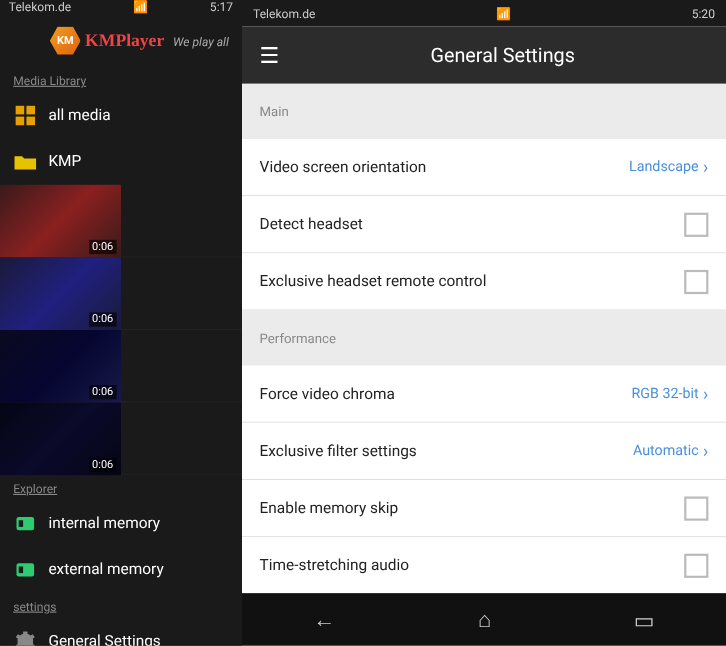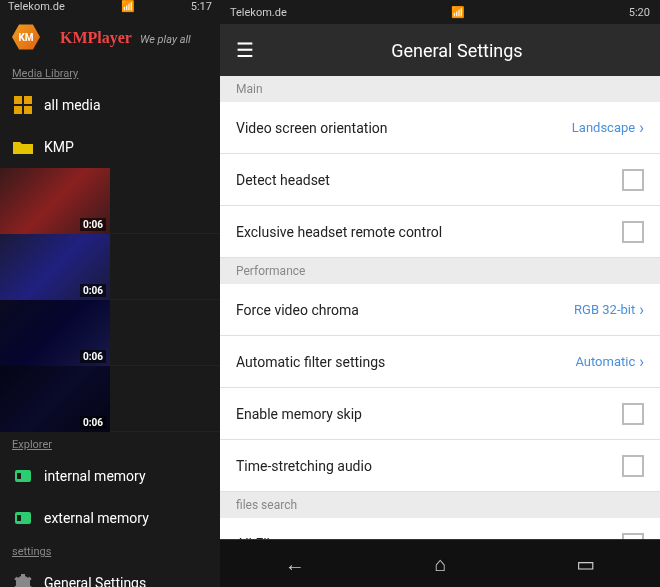--- a/index.html
+++ b/index.html
@@ -31,21 +31,22 @@
       padding: 0 8px;
       font-size: 11px;
       color: #ccc;
       justify-content: space-between;
     }
 
     .header-left {
       display: flex;
       align-items: center;
       padding: 10px 12px;
-      gap: 20px;
+      gap: 4px;
+      justify-content: flex-end;
     }
 
     .section-label {
       font-size: 11px;
       color: #888;
       padding: 6px 12px 4px;
       text-transform: none;
       text-decoration: underline;
     }
 
@@ -129,21 +130,21 @@
     }
 
     .settings-list {
       flex: 1;
       overflow-y: auto;
       background: #f5f5f5;
     }
 
     .settings-section-header {
       background: #ebebeb;
-      padding: 6px 16px;
+      padding: 18px 16px;
       font-size: 12px;
       color: #888;
     }
 
     .settings-item {
       background: #fff;
       border-bottom: 1px solid #e0e0e0;
       display: flex;
       align-items: center;
       padding: 14px 16px;
@@ -214,21 +215,20 @@
     }
 
     .thumb-duration {
       position: absolute;
       bottom: 3px;
       right: 4px;
       font-size: 10px;
       color: #fff;
       background: rgba(0,0,0,0.6);
       padding: 1px 3px;
-      font-weight: bold;
     }
 
     
     .thumb1 { background: linear-gradient(135deg, #3a1a1a 0%, #8b2020 50%, #3a1a1a 100%); }
     .thumb2 { background: linear-gradient(135deg, #1a1a3a 0%, #202080 50%, #1a1a3a 100%); }
     .thumb3 { background: linear-gradient(135deg, #0a0a20 0%, #050530 50%, #1a1a4a 100%); }
     .thumb4 { background: linear-gradient(135deg, #050515 0%, #0a0a2a 50%, #050515 100%); }
 
     .kmp-hex-logo {
       width: 28px;
@@ -382,21 +382,21 @@
       <span>Performance</span>
     </div>
 
     <div class="settings-item">
       <span class="settings-item-text">Force video chroma</span>
       <span class="settings-item-value">RGB 32-bit</span>
       <span class="settings-item-chevron">›</span>
     </div>
 
     <div class="settings-item">
-      <span class="settings-item-text">Automatic filter settings</span>
+      <span class="settings-item-text">Exclusive filter settings</span>
       <span class="settings-item-value">Automatic</span>
       <span class="settings-item-chevron">›</span>
     </div>
 
     <div class="settings-item">
       <span class="settings-item-text">Enable memory skip</span>
       <div class="settings-checkbox"></div>
     </div>
 
     <div class="settings-item">

